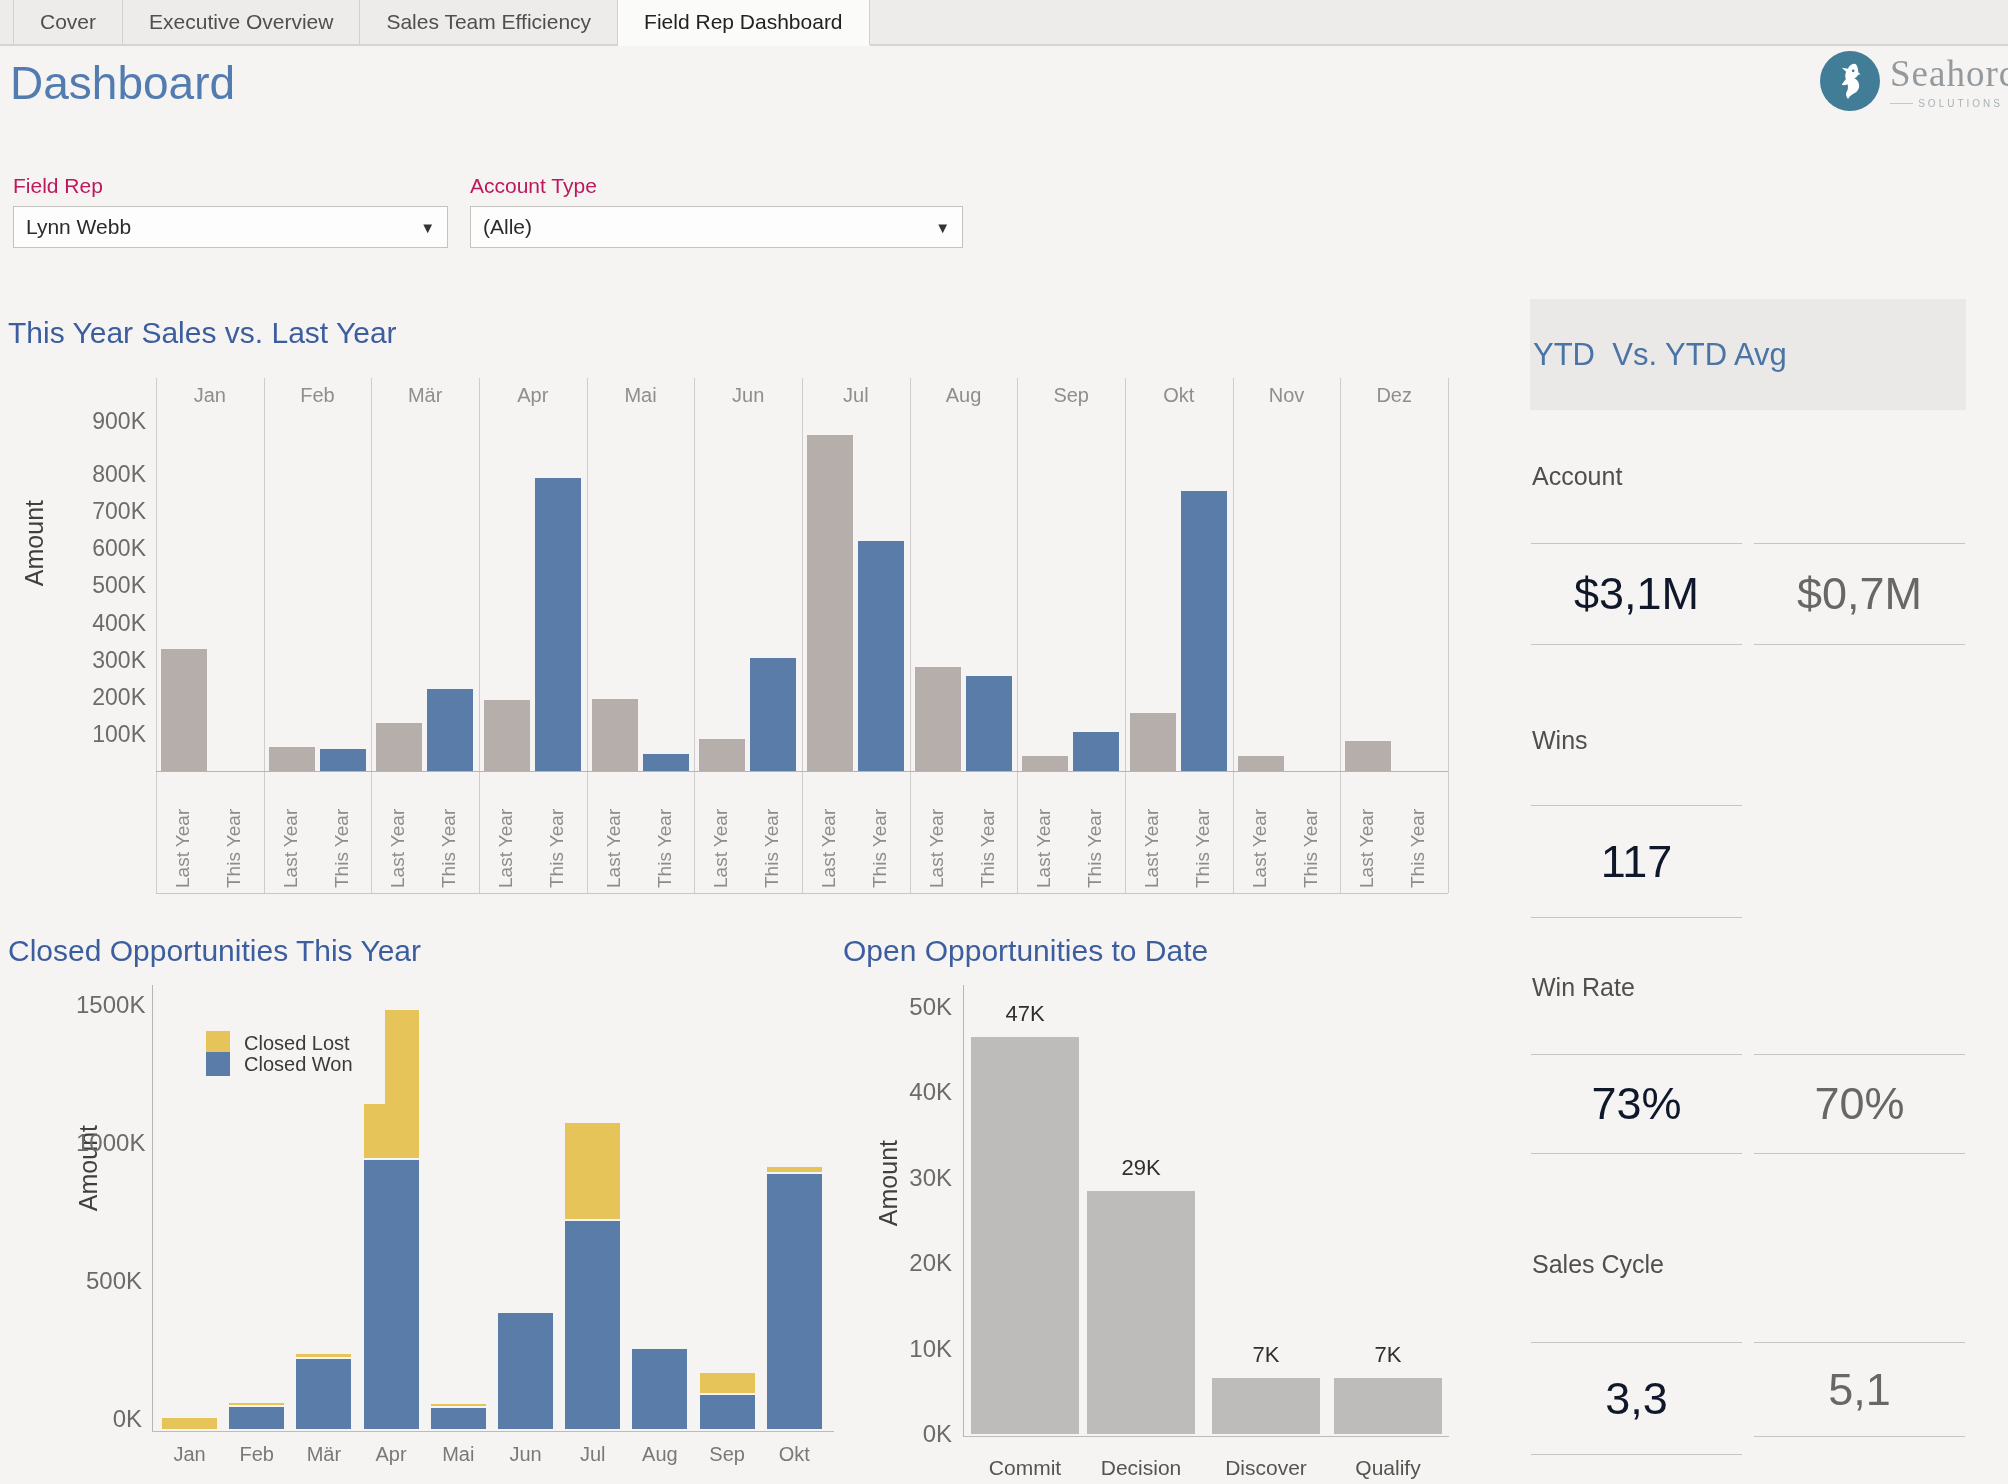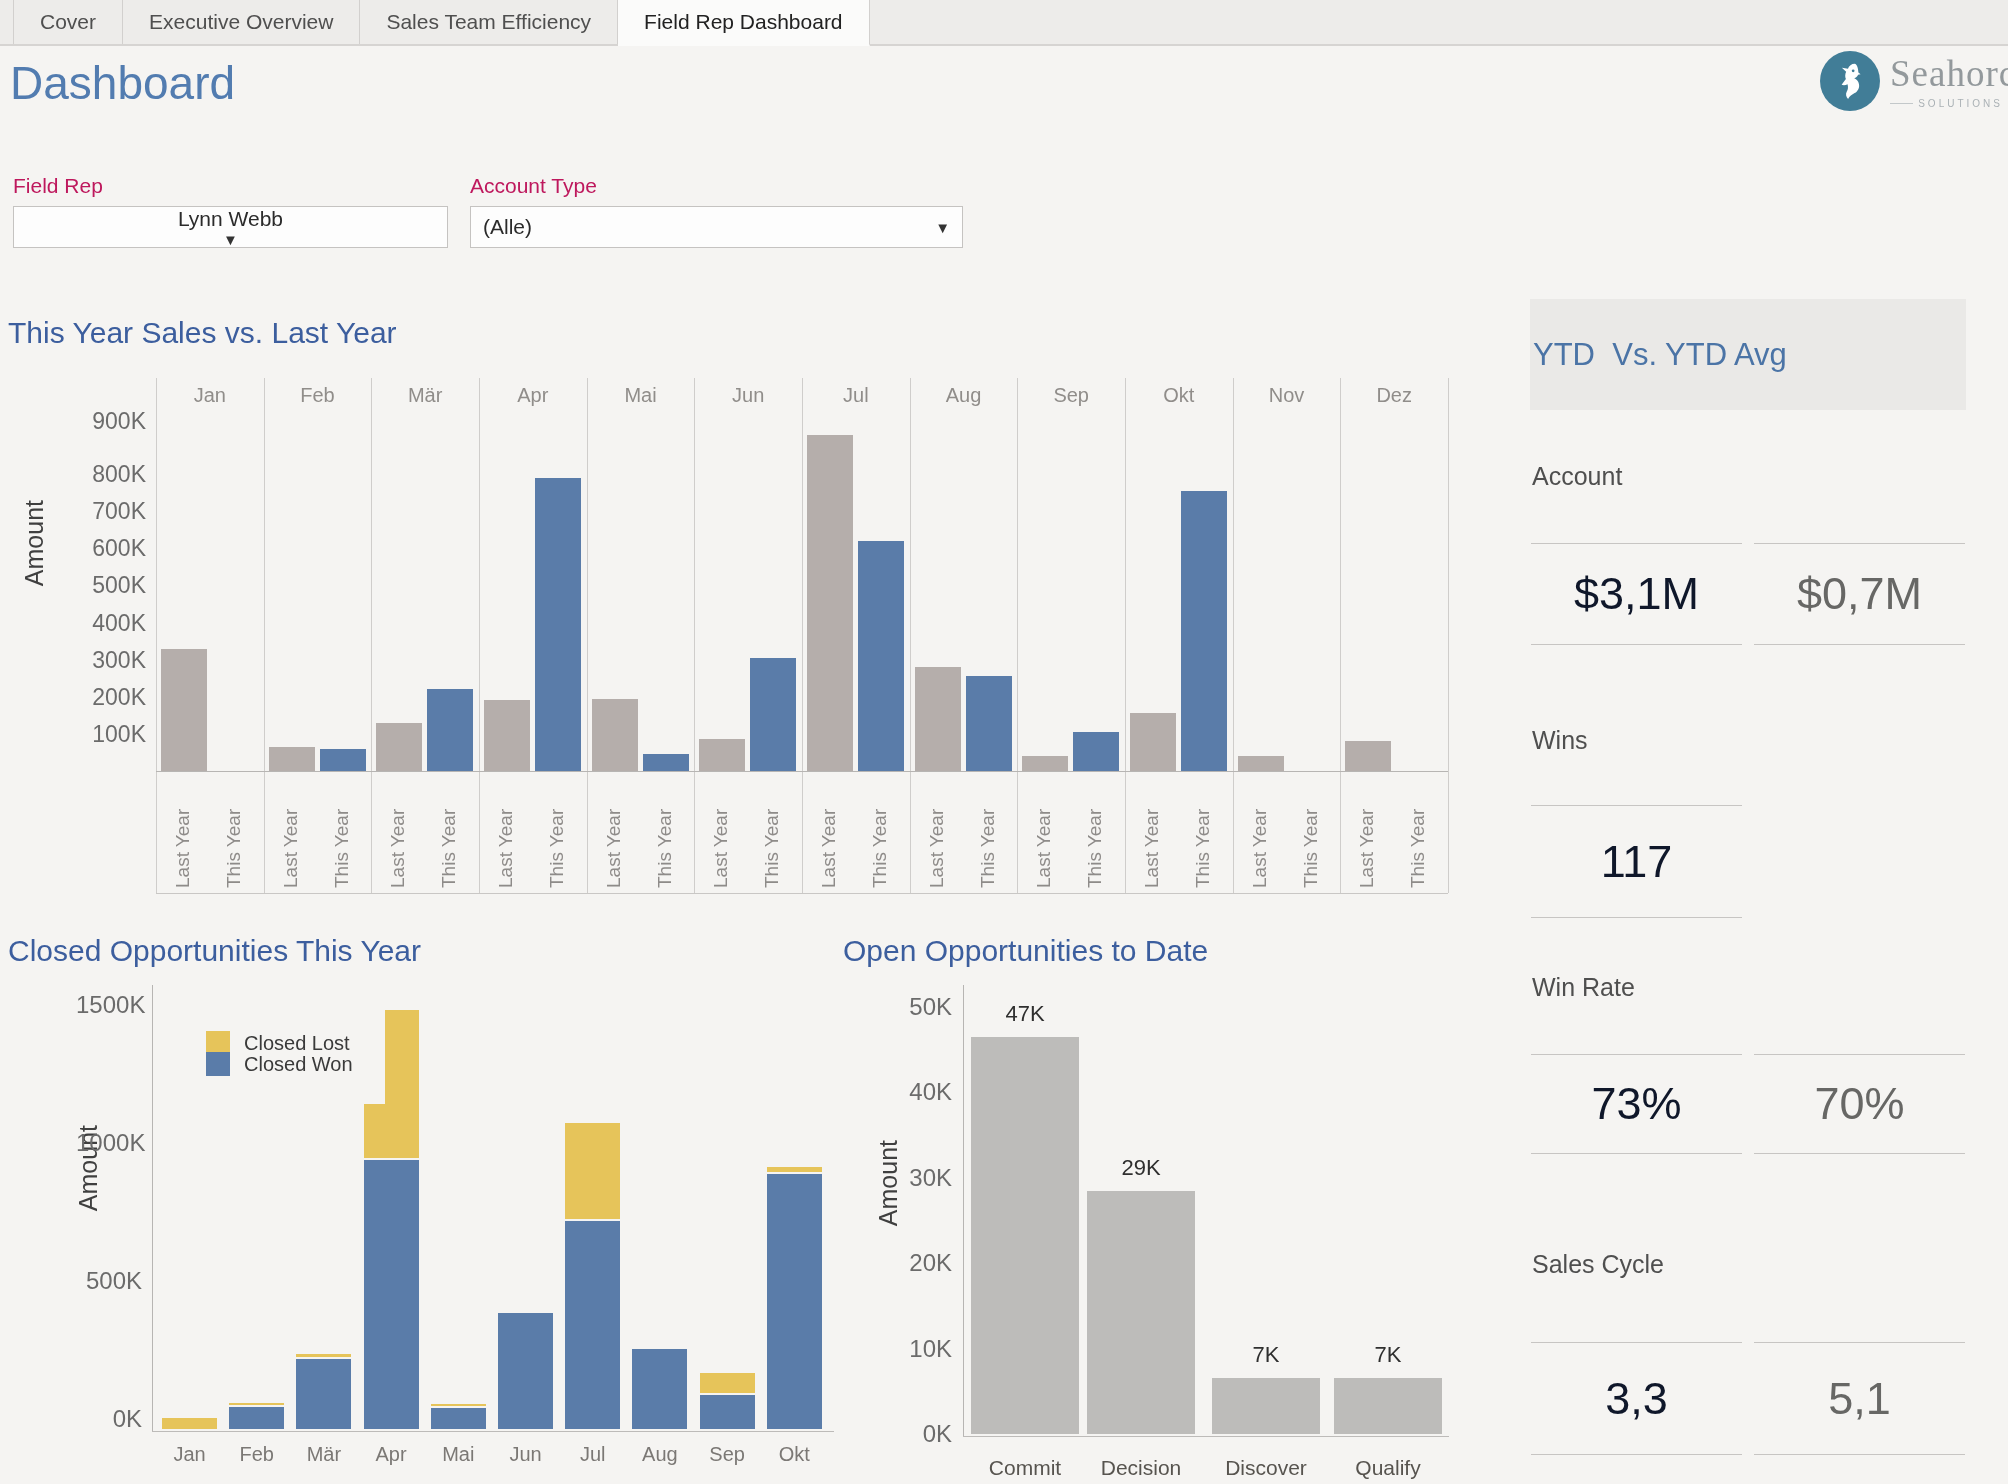--- a/index.html
+++ b/index.html
@@ -82,21 +82,21 @@
     </div>
     <div class="brand">Seahorce</div>
     <div class="tagline">
       <div class="rule"></div>
       <div class="sub">SOLUTIONS</div>
     </div>
   </div>
 
   <div class="filter-label" style="left:13px; top:174px;">Field Rep</div>
   <div class="filter-label" style="left:470px; top:174px;">Account Type</div>
-  <div class="dropdown" style="left:13px; top:206px; width:435px;flex-direction:column;">
+  <div class="dropdown" style="left:13px; top:206px; width:435px;">
     <span class="val">Lynn Webb</span>
     <span class="caret">▼</span>
   </div>
   <div class="dropdown" style="left:470px; top:206px; width:493px;">
     <span class="val">(Alle)</span>
     <span class="caret">▼</span>
   </div>
 
   <div class="chart-title" style="left:8px; top:316px;">This Year Sales vs. Last Year</div>
   <div class="amount-label vtext" style="left:20px; top:500px;">Amount</div>
@@ -120,21 +120,21 @@
 
   <div class="kpi-label" style="top:726px;">Wins</div>
   <div class="kpi-cell ytd" style="left:1531px; top:805px; height:113px;">117</div>
 
   <div class="kpi-label" style="top:973px;">Win Rate</div>
   <div class="kpi-cell ytd" style="left:1531px; top:1054px; height:100px;">73%</div>
   <div class="kpi-cell avg" style="left:1754px; top:1054px; height:100px;">70%</div>
 
   <div class="kpi-label" style="top:1250px;">Sales Cycle</div>
   <div class="kpi-cell ytd" style="left:1531px; top:1342px; height:113px;">3,3</div>
-  <div class="kpi-cell avg" style="left:1754px; top:1342px; height:113px;">5,1</div>
+  <div class="kpi-cell avg" style="left:1754px; top:1342px; height:95px;">5,1</div>
 
 <div class="ytick" style="left: 80px; width: 66px; top: 421px;">900K</div>
     <div class="ytick" style="left: 80px; width: 66px; top: 474.12px;">800K</div>
     <div class="ytick" style="left: 80px; width: 66px; top: 511.23px;">700K</div>
     <div class="ytick" style="left: 80px; width: 66px; top: 548.34px;">600K</div>
     <div class="ytick" style="left: 80px; width: 66px; top: 585.45px;">500K</div>
     <div class="ytick" style="left: 80px; width: 66px; top: 622.56px;">400K</div>
     <div class="ytick" style="left: 80px; width: 66px; top: 659.67px;">300K</div>
     <div class="ytick" style="left: 80px; width: 66px; top: 696.78px;">200K</div>
     <div class="ytick" style="left: 80px; width: 66px; top: 733.89px;">100K</div>

